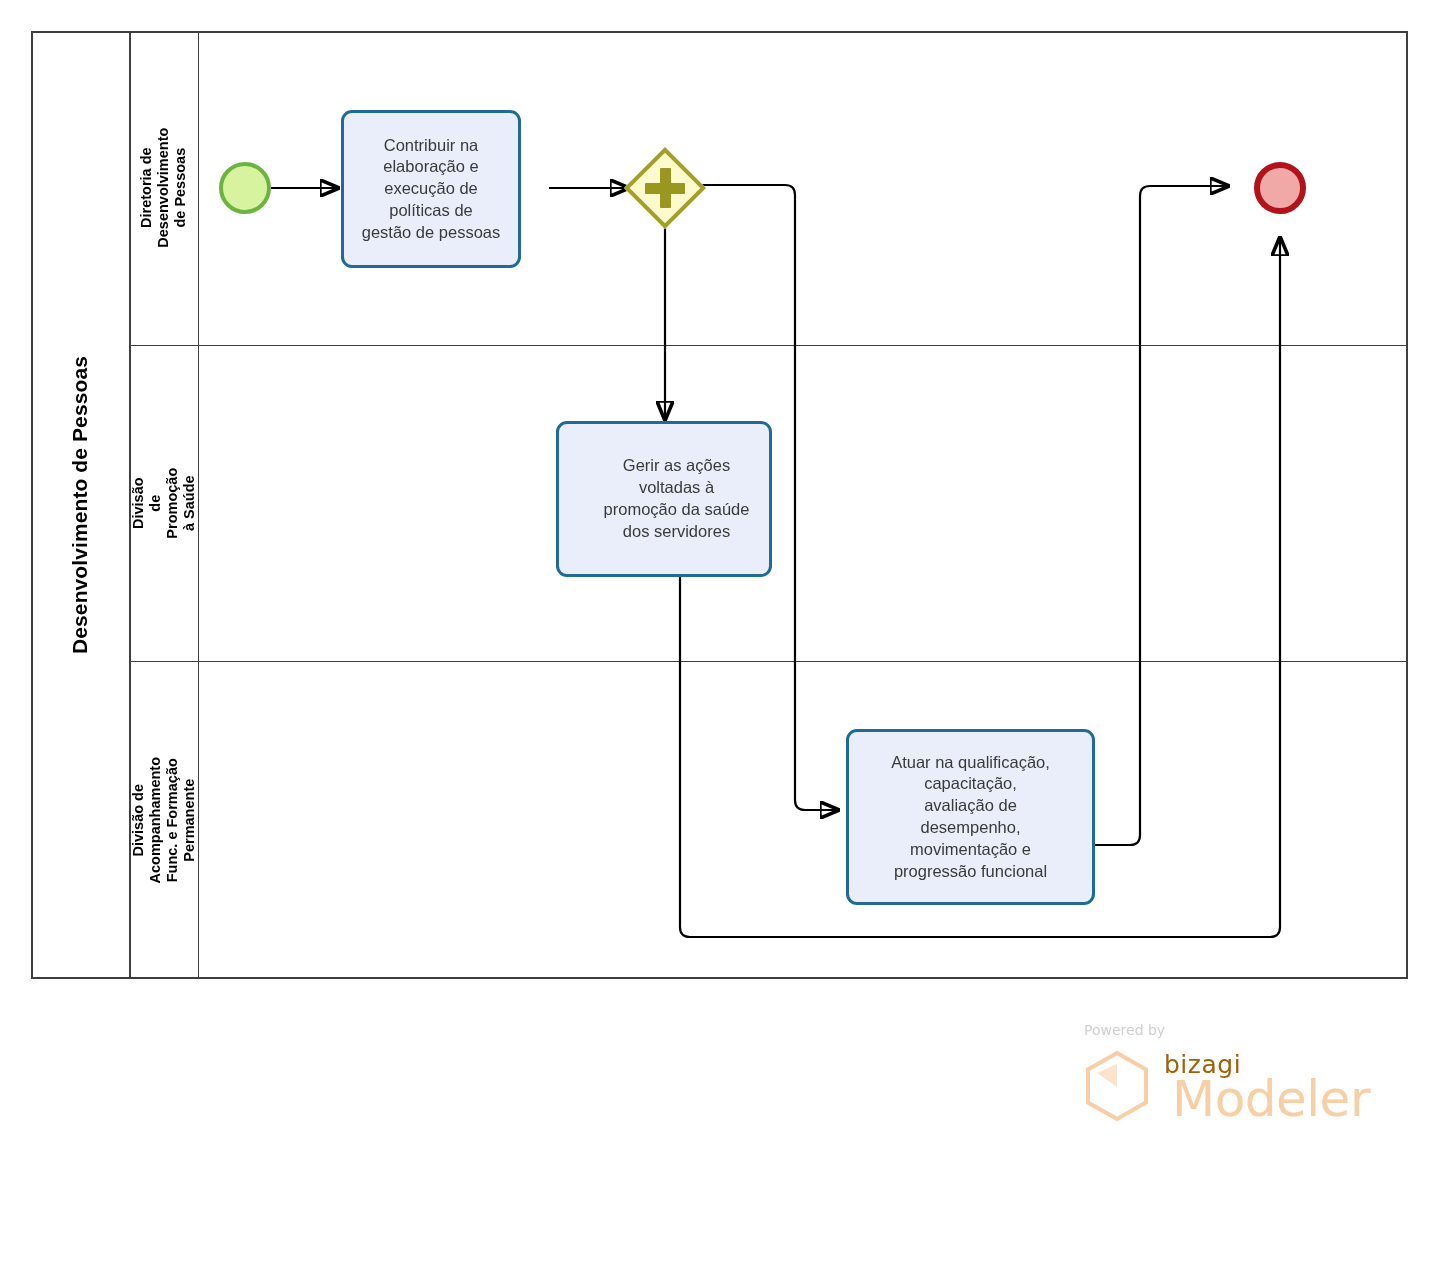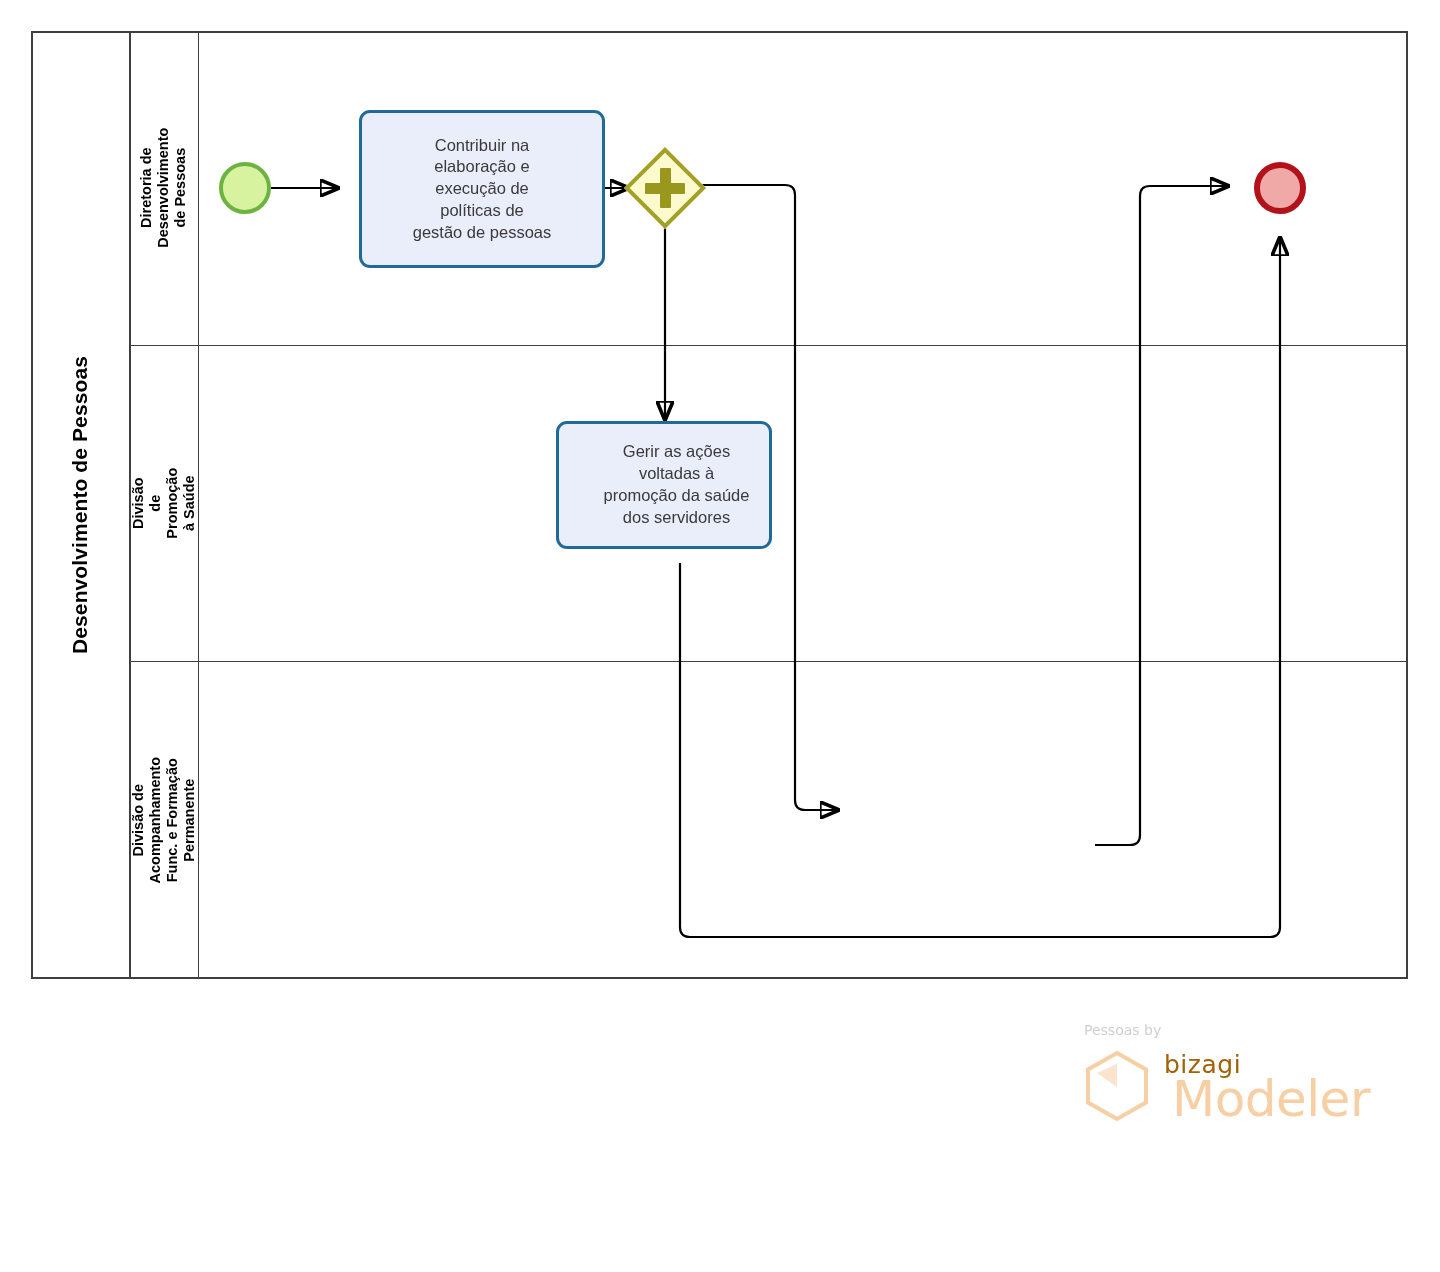--- a/index.html
+++ b/index.html
@@ -262,38 +262,46 @@
     <path d="M 1095 845 L 1130 845 Q 1140 845 1140 835 L 1140 196 Q 1140 186 1150 186 L 1228 186" marker-end="url(#arrow)"></path>
   </svg>
 
   <div class="event start-event" style="left:219px; top:162px;"></div>
 
   <div class="event end-event" style="left:1254px; top:162px;"></div>
 
   <div class="gateway" style="left:636px; top:159px;"></div>
   <div class="gateway-plus" style="left:645px; top:168px; width:40px; height:40px;"></div>
 
-  <div class="task" style="left:359px; top:110px; width:246px; height:158px;">
+  <div class="task" style="left:341px; top:110px; width:180px; height:158px;">
     <span class="task-label">Contribuir na
 elaboração e
 execução de
 políticas de
 gestão de pessoas</span>
   </div>
 
-  <div class="task" style="left:556px; top:421px; width:216px; height:128px;padding-left:32px;">
+  <div class="task" style="left:556px; top:421px; width:216px; height:156px;padding-left:32px;">
     <span class="task-label">Gerir as ações
 voltadas à
 promoção da saúde
 dos servidores</span>
   </div>
 
+  <div class="task" style="left:846px; top:729px; width:249px; height:176px;">
+    <span class="task-label">Atuar na qualificação,
+capacitação,
+avaliação de
+desempenho,
+movimentação e
+progressão funcional</span>
+  </div>
 
   <div class="watermark">
-    <span class="wm-powered">Pessoas by</span>
+    <span class="wm-powered">Powered by</span>
 
     <svg class="wm-hex" viewBox="0 0 66 72" xmlns="http://www.w3.org/2000/svg">
       <path d="M33 3 L62 19.5 L62 52.5 L33 69 L4 52.5 L4 19.5 Z" fill="none" stroke="#f7cfa4" stroke-width="4"></path>
       <path d="M13 23 L33 37 L33 14 Z" fill="#fbe3cd" stroke="none"></path>
     </svg>
 
     <span class="wm-bizagi">bizagi</span>
     <span class="wm-modeler">Modeler</span>
   </div>
 

